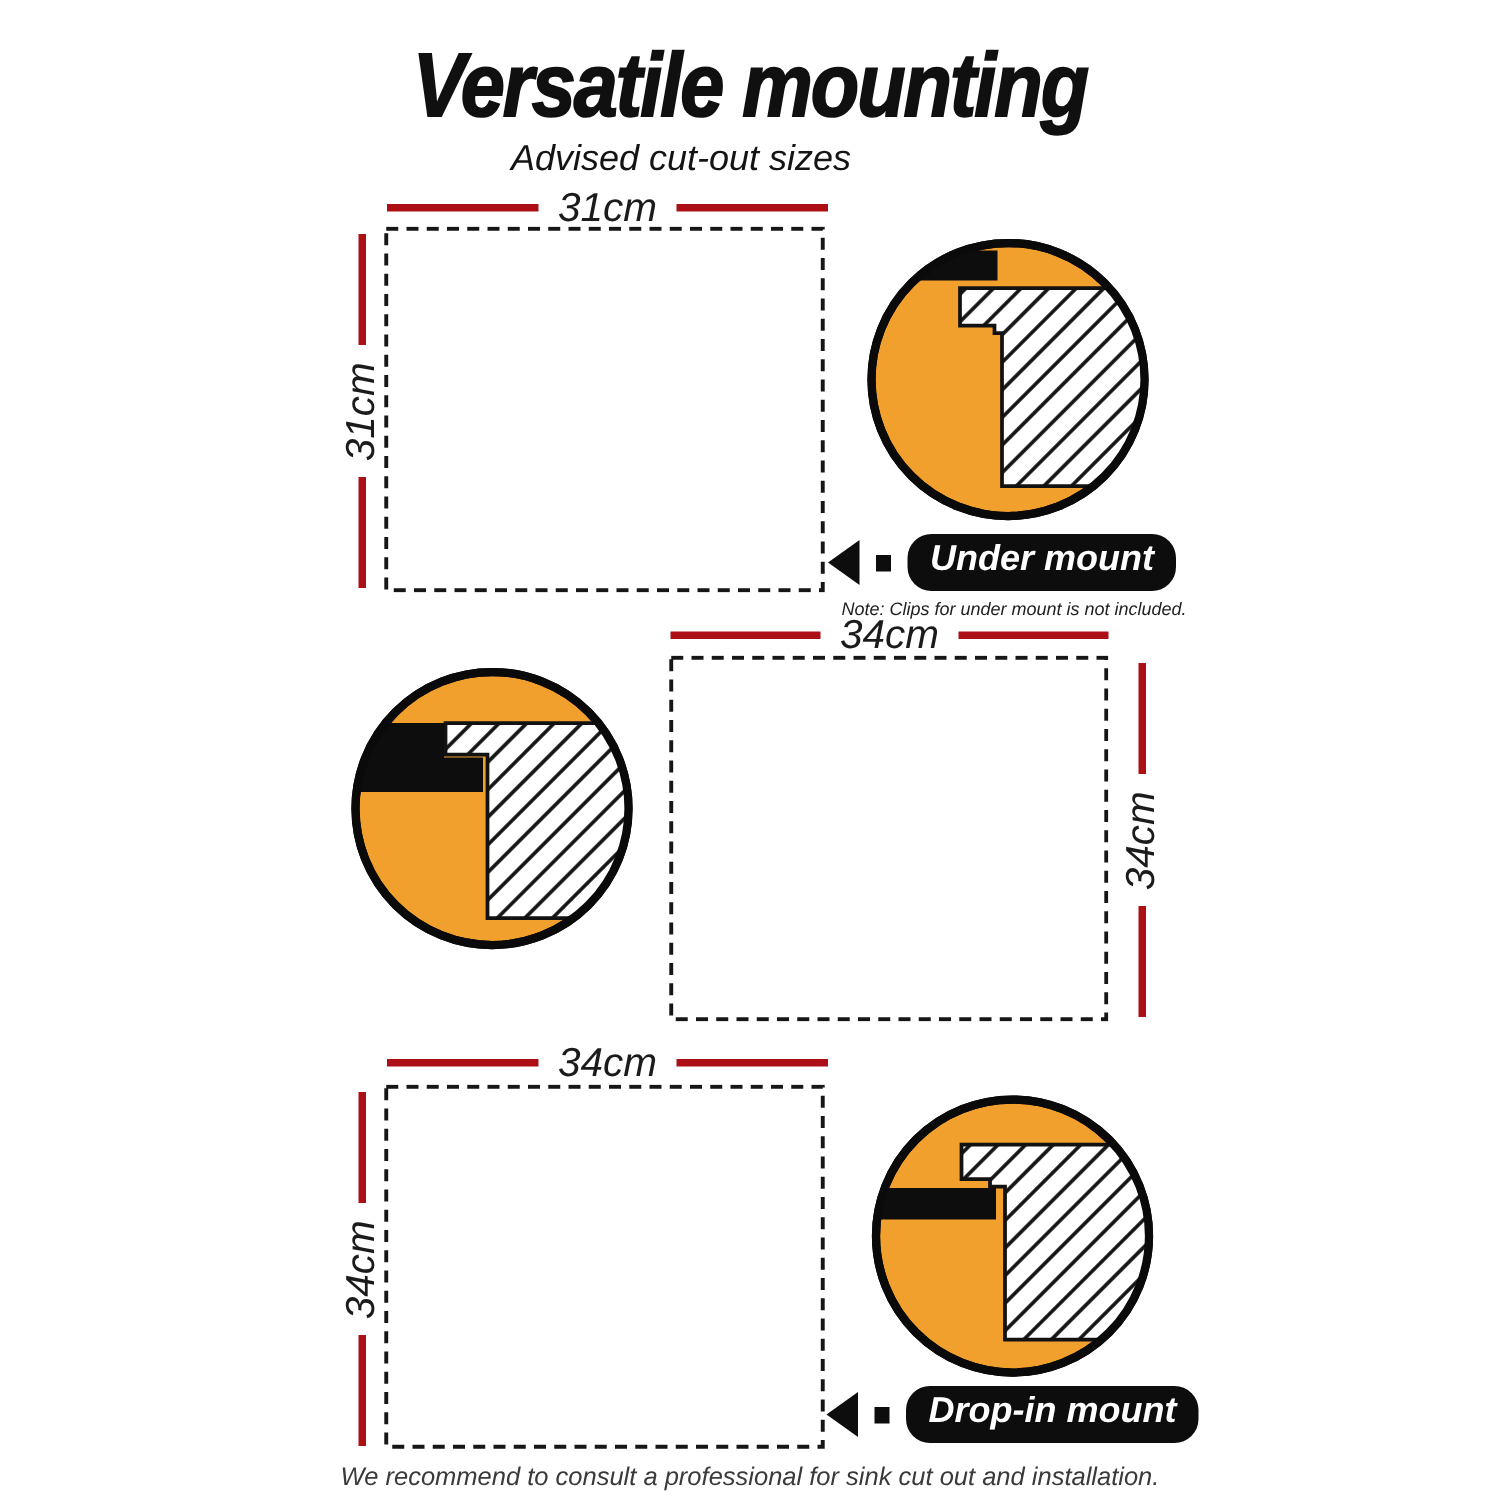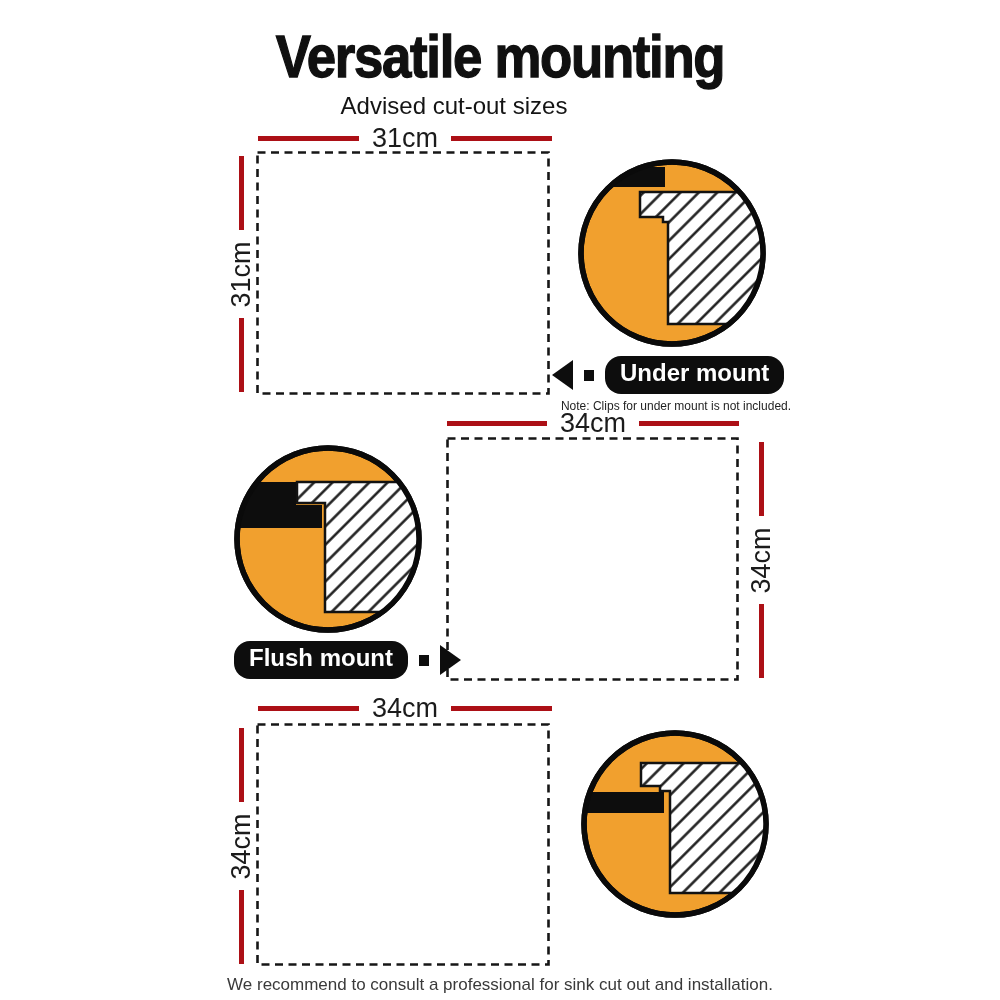--- a/index.html
+++ b/index.html
@@ -1,18 +1,18 @@
 <!DOCTYPE html>
 <html><head>
 <meta charset="utf-8">
 <style>
   html,body{margin:0;padding:0;background:#ffffff;}
   #canvas{
     position:relative;width:1000px;height:1000px;background:#ffffff;overflow:hidden;
-    font-family:"Liberation Sans",sans-serif;color:#161616;
+    font-family:"Liberation Sans",sans-serif;color:#161616;font-style:italic;
   }
   .abs{position:absolute;}
 
   
   .title{
     top:22px;left:0;width:1000px;text-align:center;
     font-size:60px;font-weight:700;letter-spacing:-1.5px;color:#101010;
     transform:scaleX(.88);-webkit-text-stroke:1.3px #101010;
   }
   .subtitle{
@@ -126,25 +126,20 @@
     </defs>
     <circle cx="95" cy="95" r="91" fill="var(--orange)" stroke="#0a0a0a" stroke-width="5.5"></circle>
     <g clip-path="url(#c2)">
       <path d="M64,38 H200 V168 H92 V59 H64 Z" fill="#ffffff"></path>
       <path d="M64,38 H200 V168 H92 V59 H64 Z" fill="url(#h2)" stroke="#121212" stroke-width="2.5"></path>
       <path d="M-5,38 H63 V61 H89 V84 H-5 Z" fill="#0d0d0d"></path>
     </g>
     <circle cx="95" cy="95" r="91" fill="none" stroke="#0a0a0a" stroke-width="5.5"></circle>
   </svg>
 
-  <div class="abs badge" style="left:234px;top:641px;">
-    <div class="pill">Flush mount</div>
-    <div class="stem"></div>
-    <div class="tri-r"></div>
-  </div>
 
   <div class="abs dim-h" style="left:258px;top:693px;width:294px;height:30px;">
     <div class="bar"></div>
     <div class="dim-lbl">34cm</div>
     <div class="bar"></div>
   </div>
 
   <svg class="abs" style="left:256px;top:723px;" width="294" height="243">
     <rect x="1.5" y="1.5" width="291" height="240" fill="none" stroke="#161616" stroke-width="2.6" stroke-dasharray="8 5.5"></rect>
   </svg>
@@ -168,16 +163,21 @@
     </defs>
     <circle cx="95" cy="95" r="91" fill="var(--orange)" stroke="#0a0a0a" stroke-width="5.5"></circle>
     <g clip-path="url(#c3)">
       <path d="M61,34 H200 V164 H90 V62 H80 V57 H61 Z" fill="#ffffff"></path>
       <path d="M61,34 H200 V164 H90 V62 H80 V57 H61 Z" fill="url(#h3)" stroke="#121212" stroke-width="2.5"></path>
       <rect x="6" y="63" width="78" height="21" fill="#0d0d0d"></rect>
     </g>
     <circle cx="95" cy="95" r="91" fill="none" stroke="#0a0a0a" stroke-width="5.5"></circle>
   </svg>
 
+  <div class="abs badge" style="left:551px;top:924px;">
+    <div class="tri-l"></div>
+    <div class="stem"></div>
+    <div class="pill">Drop-in mount</div>
+  </div>
 
   <div class="abs footer">We recommend to consult a professional for sink cut out and installation.</div>
 
 </div>
 
 </body></html>

